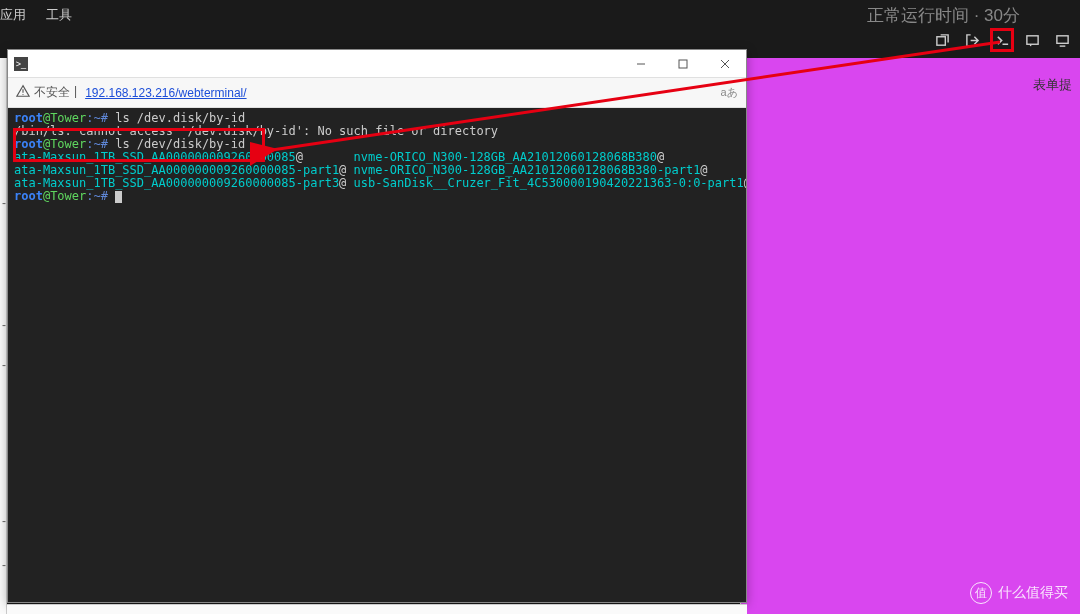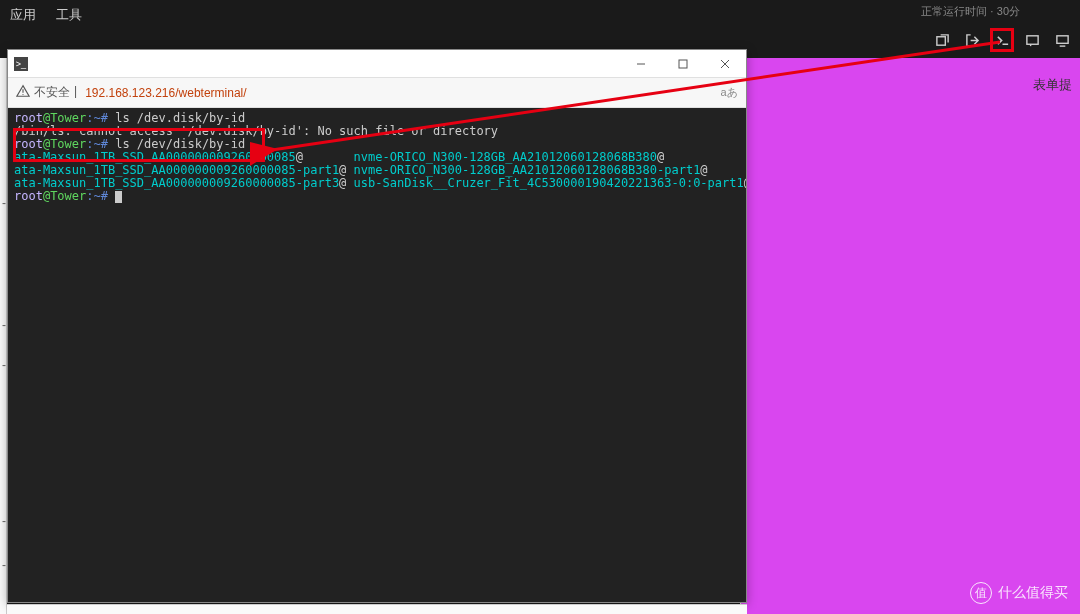--- a/index.html
+++ b/index.html
@@ -8,21 +8,21 @@
       height: 614px;
       background: #1a1a1a;
       font-family: "Microsoft YaHei", -apple-system, sans-serif;
       overflow: hidden;
       position: relative;
     }
     .top-menu {
       display: flex;
       align-items: center;
       height: 30px;
-      padding: 0 10px;
+      padding: 0 0;
       gap: 20px;
       color: #ccc;
       font-size: 13px;
     }
     .menu-item { cursor: pointer; }
     .top-right-icons {
       position: absolute;
       top: 28px;
       right: 6px;
       display: flex;
@@ -39,21 +39,21 @@
       cursor: pointer;
     }
     .icon-btn.highlighted {
       border: 3px solid #e60012;
     }
     .status-text {
       position: absolute;
       top: 4px;
       right: 60px;
       color: #888;
-      font-size: 11px;
+      font-size: 17px;
     }
     
     .content-bg {
       position: absolute;
       top: 58px;
       right: 0;
       width: 340px;
       height: 556px;
       background: #d946ef;
       border-left: 1px solid #ddd;
@@ -115,36 +115,37 @@
       font-size: 12px;
       color: #444;
       border-bottom: 1px solid #e0e0e0;
     }
     .addressbar .warn { display:flex; align-items:flex-start; gap:4px; color:#555;}
     .url-input {
       flex: 1;
       border: none;
       background: transparent;
       font-size: 12px;
-      color: #c2410c;
+      color: #1d4ed8;
       outline: none;
+      text-decoration: underline;
     }
     .terminal {
       flex: 1;
       background: #222;
       padding: 4px 6px;
       font-family: "Consolas", monospace;
       font-size: 12px;
       line-height: 13px;
       color: #ccc;
       position: relative;
       overflow: hidden;
     }
     .term-line { white-space: pre; }
-    .prompt-user { color: #c4b5fd; }
+    .prompt-user { color: #3b82f6; font-weight: bold; }
     .prompt-at { color: #5fd75f; }
     .prompt-host { color: #5fd75f; }
     .prompt-path { color: #5f87d7; }
     .prompt-cmd { color: #ccc; }
     .file-link { color: #00cccc; margin-top: 28px; }
     .err-text { color: #ccc; }
     .cursor-block { display:inline-block; width:7px; height:12px; background:#ccc; vertical-align:text-bottom;}
     
     .red-box {
       position: absolute;

